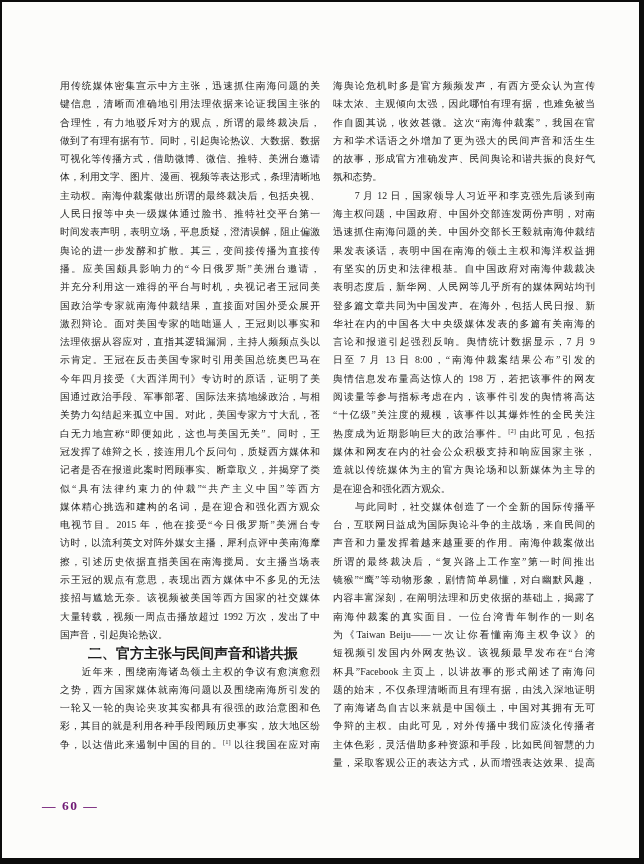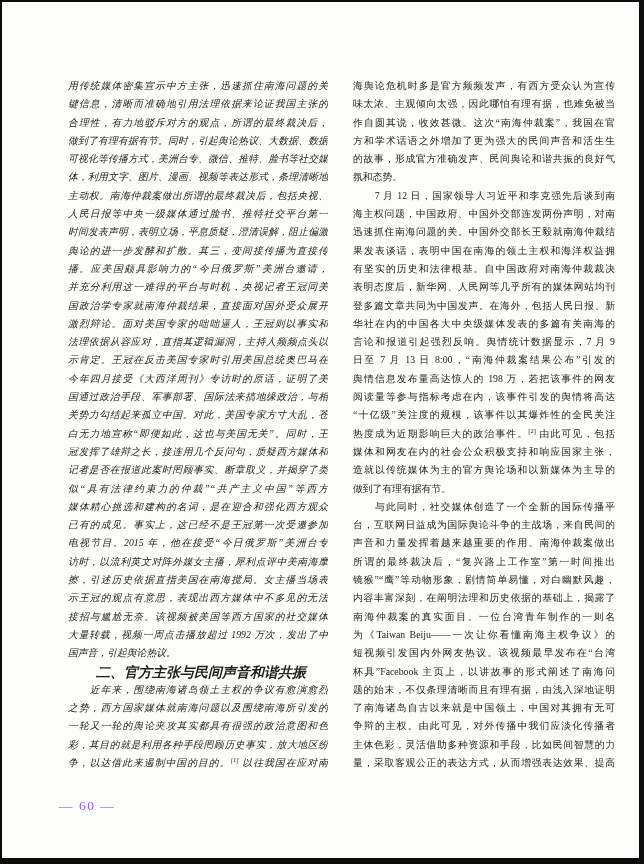--- a/index.html
+++ b/index.html
@@ -15,22 +15,22 @@
   .edge { position: absolute; background: #0c0c0c; }
   .edge-top    { left: 0; top: 0; width: 100%; height: 2px; }
   .edge-left   { left: 0; top: 0; width: 2px; height: 100%; }
   .edge-right  { right: 0; top: 0; width: 5px; height: 100%; }
   .edge-bottom { left: 0; bottom: 0; width: 100%; height: 6px; }
   .col {
     position: absolute;
     top: 77px;
     width: 260px;
   }
-  .col-left  { left: 68px; font-style: italic; }
-  .col-right { left: 333px; width: 262px; margin-left: 20px; }
+  .col-left  { left: 60px; }
+  .col-right { left: 333px; width: 262px; }
   .line {
     height: 18.3px;
     line-height: 18.3px;
     font-size: 9.8px;
     text-align: justify;
     text-align-last: justify;
     text-justify: inter-character;
     overflow: hidden;
     white-space: normal;
   }
@@ -40,63 +40,62 @@
     font-size: 14px;
     font-family: "Liberation Sans", "DejaVu Sans", sans-serif;
   }
   .ref {
     font-size: 6.5px;
     vertical-align: super;
     line-height: 0;
   }
   .page-number {
     position: absolute;
-    left: 59px;
+    left: 42px;
     top: 798px;
     font-size: 13.5px;
-    font-weight: normal;
+    font-weight: bold;
     letter-spacing: 1.5px;
-    color: #8b5cf6;
+    color: #701a75;
   }
 </style>
 </head>
 <body>
 
 <div class="page">
   <div class="edge edge-top"></div>
   <div class="edge edge-left"></div>
   <div class="edge edge-right"></div>
   <div class="edge edge-bottom"></div>
 
   <div class="col col-left">
       <div class="line">用传统媒体密集宣示中方主张，迅速抓住南海问题的关</div>
       <div class="line">键信息，清晰而准确地引用法理依据来论证我国主张的</div>
       <div class="line">合理性，有力地驳斥对方的观点，所谓的最终裁决后，</div>
       <div class="line">做到了有理有据有节。同时，引起舆论热议、大数据、数据</div>
-      <div class="line">可视化等传播方式，美洲台专、微信、推特、脸书等社交媒</div>
+      <div class="line">可视化等传播方式，借助微博、微信、推特、美洲台邀请</div>
       <div class="line">体，利用文字、图片、漫画、视频等表达形式，条理清晰地</div>
       <div class="line">主动权。南海仲裁案做出所谓的最终裁决后，包括央视、</div>
       <div class="line">人民日报等中央一级媒体通过脸书、推特社交平台第一</div>
       <div class="line">时间发表声明，表明立场，平息质疑，澄清误解，阻止偏激</div>
       <div class="line">舆论的进一步发酵和扩散。其三，变间接传播为直接传</div>
       <div class="line">播。应美国颇具影响力的“今日俄罗斯”美洲台邀请，</div>
       <div class="line">并充分利用这一难得的平台与时机，央视记者王冠同美</div>
       <div class="line">国政治学专家就南海仲裁结果，直接面对国外受众展开</div>
       <div class="line">激烈辩论。面对美国专家的咄咄逼人，王冠则以事实和</div>
       <div class="line">法理依据从容应对，直指其逻辑漏洞，主持人频频点头以</div>
       <div class="line">示肯定。王冠在反击美国专家时引用美国总统奥巴马在</div>
       <div class="line">今年四月接受《大西洋周刊》专访时的原话，证明了美</div>
       <div class="line">国通过政治手段、军事部署、国际法来搞地缘政治，与相</div>
       <div class="line">关势力勾结起来孤立中国。对此，美国专家方寸大乱，苍</div>
       <div class="line">白无力地宣称“即便如此，这也与美国无关”。同时，王</div>
       <div class="line">冠发挥了雄辩之长，接连用几个反问句，质疑西方媒体和</div>
       <div class="line">记者是否在报道此案时罔顾事实、断章取义，并揭穿了类</div>
       <div class="line">似“具有法律约束力的仲裁”“共产主义中国”等西方</div>
       <div class="line">媒体精心挑选和建构的名词，是在迎合和强化西方观众</div>
-      <div class="line">已有的成见。事实上，这已经不是王冠第一次受邀参加</div>
       <div class="line">电视节目。2015 年，他在接受“今日俄罗斯”美洲台专</div>
       <div class="line">访时，以流利英文对阵外媒女主播，犀利点评中美南海摩</div>
       <div class="line">擦，引述历史依据直指美国在南海搅局。女主播当场表</div>
       <div class="line">示王冠的观点有意思，表现出西方媒体中不多见的无法</div>
       <div class="line">接招与尴尬无奈。该视频被美国等西方国家的社交媒体</div>
       <div class="line">大量转载，视频一周点击播放超过 1992 万次，发出了中</div>
       <div class="line end">国声音，引起舆论热议。</div>
       <div class="line heading">　　二、官方主张与民间声音和谐共振</div>
       <div class="line">　　近年来，围绕南海诸岛领土主权的争议有愈演愈烈</div>
       <div class="line">之势，西方国家媒体就南海问题以及围绕南海所引发的</div>
@@ -120,21 +119,21 @@
       <div class="line">登多篇文章共同为中国发声。在海外，包括人民日报、新</div>
       <div class="line">华社在内的中国各大中央级媒体发表的多篇有关南海的</div>
       <div class="line">言论和报道引起强烈反响。舆情统计数据显示，7 月 9</div>
       <div class="line">日至 7 月 13 日 8:00，“南海仲裁案结果公布”引发的</div>
       <div class="line">舆情信息发布量高达惊人的 198 万，若把该事件的网友</div>
       <div class="line">阅读量等参与指标考虑在内，该事件引发的舆情将高达</div>
       <div class="line">“十亿级”关注度的规模，该事件以其爆炸性的全民关注</div>
       <div class="line">热度成为近期影响巨大的政治事件。<sup class="ref">[2]</sup> 由此可见，包括</div>
       <div class="line">媒体和网友在内的社会公众积极支持和响应国家主张，</div>
       <div class="line">造就以传统媒体为主的官方舆论场和以新媒体为主导的</div>
-      <div class="line end">做到了有理有据有节。</div>
+      <div class="line end">是在迎合和强化西方观众。</div>
       <div class="line">　　与此同时，社交媒体创造了一个全新的国际传播平</div>
       <div class="line">台，互联网日益成为国际舆论斗争的主战场，来自民间的</div>
       <div class="line">声音和力量发挥着越来越重要的作用。南海仲裁案做出</div>
       <div class="line">所谓的最终裁决后，“复兴路上工作室”第一时间推出</div>
       <div class="line">镜猴”“鹰”等动物形象，剧情简单易懂，对白幽默风趣，</div>
       <div class="line">内容丰富深刻，在阐明法理和历史依据的基础上，揭露了</div>
       <div class="line">南海仲裁案的真实面目。一位台湾青年制作的一则名</div>
       <div class="line">为《Taiwan Beiju——一次让你看懂南海主权争议》的</div>
       <div class="line">短视频引发国内外网友热议。该视频最早发布在“台湾</div>
       <div class="line">杯具”Facebook 主页上，以讲故事的形式阐述了南海问</div>

